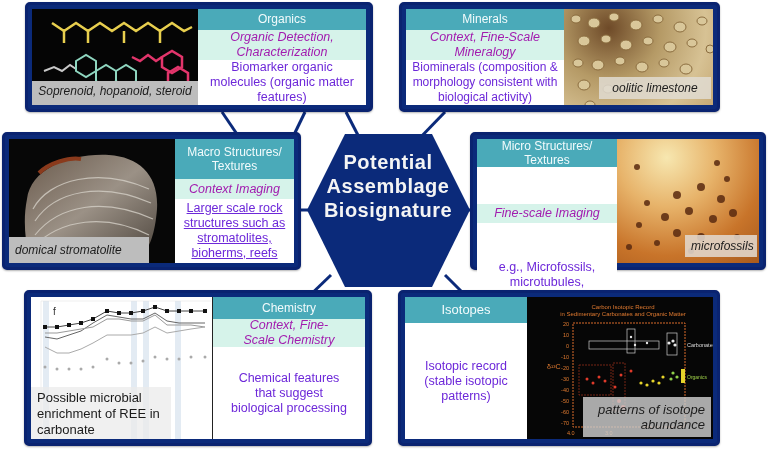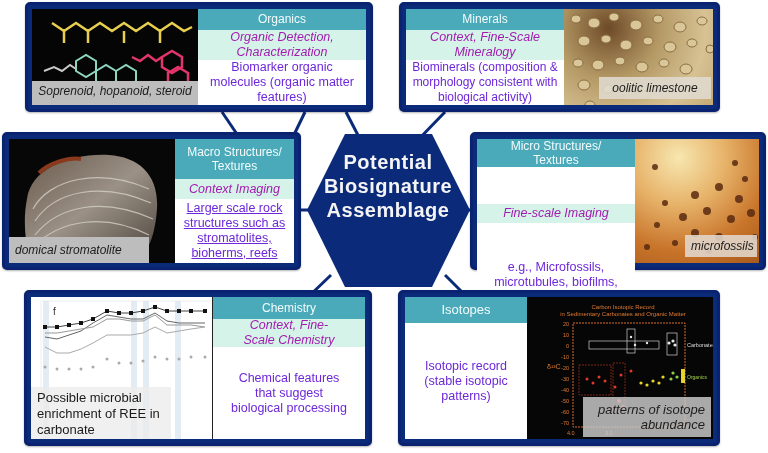--- a/index.html
+++ b/index.html
@@ -82,22 +82,22 @@
     <line x1="346" y1="112" x2="362" y2="143"></line>
     <line x1="445" y1="112" x2="415" y2="143"></line>
     <line x1="331" y1="275" x2="305" y2="300"></line>
     <line x1="445" y1="275" x2="470" y2="300"></line>
   </g>
   <polygon points="345,134 432,134 470,210 432,287 345,287 307,210" fill="#0b2a7a"></polygon>
 </svg>
 
 <div class="hub-title">
   <div>Potential</div>
+  <div>Assemblage</div>
   <div>Biosignature</div>
-  <div>Assemblage</div>
 </div>
 
 <div class="panel" style="left:25px; top:2px; width:348px; height:110px;">
   <div class="img" style="width:166px; background:#050505;">
     <svg width="166" height="102">
       <polyline points="20,14 32,22 44,14 56,22 68,14 80,22 92,14 104,22 116,14 128,22 140,14 152,22 160,18" stroke="#e8cf4e" stroke-width="2.5" fill="none"></polyline>
       <line x1="32" y1="22" x2="32" y2="34" stroke="#e8cf4e" stroke-width="2.5"></line>
       <line x1="56" y1="22" x2="56" y2="34" stroke="#e8cf4e" stroke-width="2.5"></line>
       <line x1="92" y1="22" x2="92" y2="34" stroke="#e8cf4e" stroke-width="2.5"></line>
       <line x1="128" y1="22" x2="128" y2="34" stroke="#e8cf4e" stroke-width="2.5"></line>
@@ -181,21 +181,21 @@
     <div class="caption" style="left:0; bottom:0; width:140px; height:26px; background:#bdbdbd; line-height:20px;">domical stromatolite</div>
   </div>
   <div class="col txtcol" style="flex:1;">
     <div class="hdr" style="height:40px; padding:0 6px;">Macro Structures/ Textures</div>
     <div class="sub" style="height:20px;">Context Imaging</div>
     <div class="desc" style="padding:0 4px;text-decoration:underline;">Larger scale rock structures such as stromatolites, bioherms, reefs</div>
   </div>
 </div>
 
 <div class="panel" style="left:470px; top:132px; width:296px; height:138px;">
-  <div class="col txtcol" style="width:158px;gap:37px;">
+  <div class="col txtcol" style="width:140px;gap:37px;">
     <div class="hdr" style="height:40px; padding:0 22px;">Micro Structures/ Textures</div>
     <div class="sub" style="height:20px;">Fine-scale Imaging</div>
     <div class="desc" style="padding:0 16px;">e.g., Microfossils, microtubules, biofilms, etc</div>
   </div>
   <div class="img" style="flex:1; background: radial-gradient(circle at 35% 15%, #f7e7b0 0, #e7b36a 35%, #c8742a 70%, #a85a1c 100%);">
     <svg width="130" height="130">
       <g fill="#5a2a10" opacity="0.85">
         <circle cx="20" cy="28" r="3"></circle>
           <circle cx="100" cy="24" r="3"></circle>
           <circle cx="60" cy="56" r="4"></circle>

